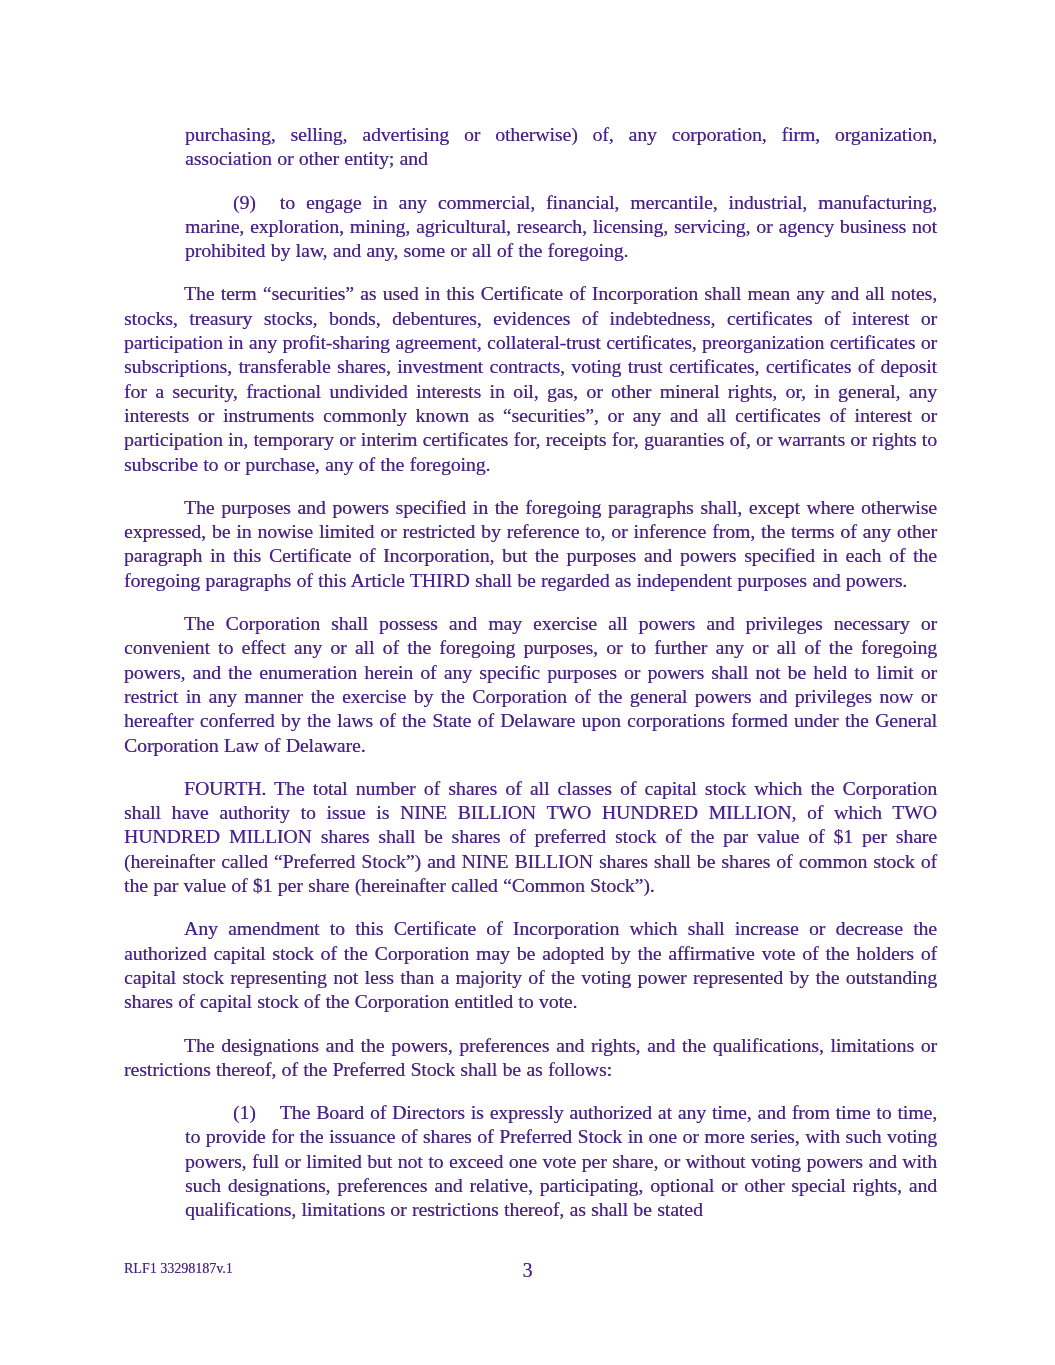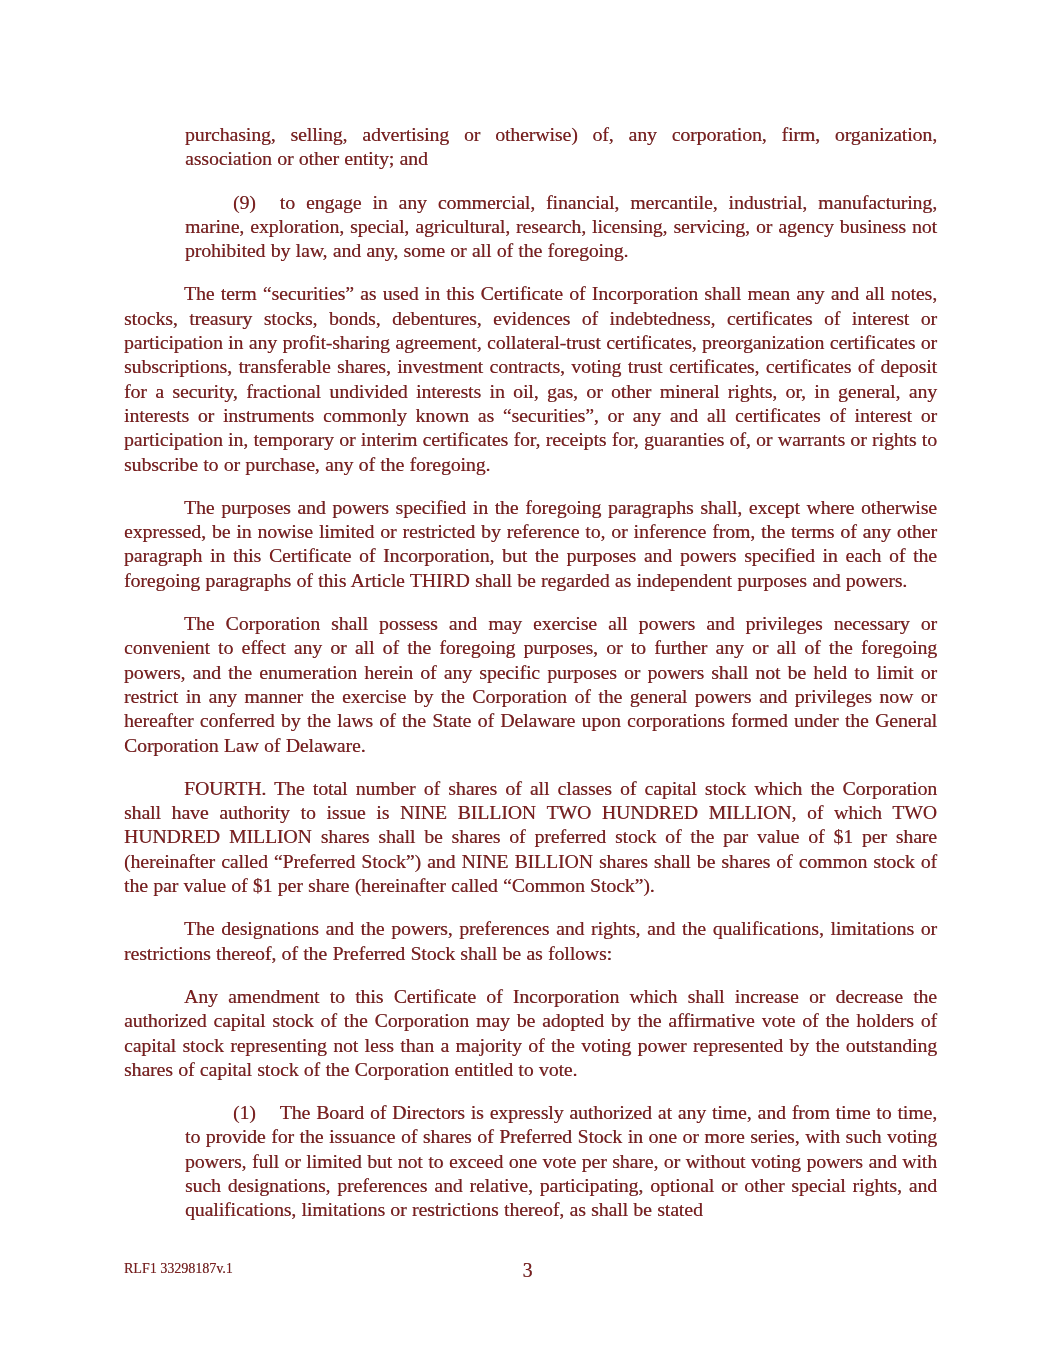--- a/index.html
+++ b/index.html
@@ -6,21 +6,21 @@
     margin: 0;
     padding: 0;
     background: #ffffff;
   }
   .page {
     position: relative;
     width: 1055px;
     height: 1365px;
     background: #ffffff;
     font-family: "Liberation Serif", "DejaVu Serif", serif;
-    color: #7f1d1d;
+    color: #4c1d95;
     overflow: hidden;
   }
   .content {
     position: absolute;
     left: 124px;
     top: 122px;
     width: 813px;
   }
   .para {
     margin: 0 0 19px 0;
@@ -64,33 +64,33 @@
   }
 </style>
 </head>
 <body>
 
 <div class="page">
   <div class="content">
 
     <p class="para indent-block">purchasing, selling, advertising or otherwise) of, any corporation, firm, organization, association or other entity; and</p>
 
-    <p class="para indent-block numbered"><span>(9)</span><span class="marker-gap"></span><span>to engage in any commercial, financial, mercantile, industrial, manufacturing, marine, exploration, special, agricultural, research, licensing, servicing, or agency business not prohibited by law, and any, some or all of the foregoing.</span></p>
+    <p class="para indent-block numbered"><span>(9)</span><span class="marker-gap"></span><span>to engage in any commercial, financial, mercantile, industrial, manufacturing, marine, exploration, mining, agricultural, research, licensing, servicing, or agency business not prohibited by law, and any, some or all of the foregoing.</span></p>
 
     <p class="para body-indent">The term “securities” as used in this Certificate of Incorporation shall mean any and all notes, stocks, treasury stocks, bonds, debentures, evidences of indebtedness, certificates of interest or participation in any profit-sharing agreement, collateral-trust certificates, preorganization certificates or subscriptions, transferable shares, investment contracts, voting trust certificates, certificates of deposit for a security, fractional undivided interests in oil, gas, or other mineral rights, or, in general, any interests or instruments commonly known as “securities”, or any and all certificates of interest or participation in, temporary or interim certificates for, receipts for, guaranties of, or warrants or rights to subscribe to or purchase, any of the foregoing.</p>
 
     <p class="para body-indent">The purposes and powers specified in the foregoing paragraphs shall, except where otherwise expressed, be in nowise limited or restricted by reference to, or inference from, the terms of any other paragraph in this Certificate of Incorporation, but the purposes and powers specified in each of the foregoing paragraphs of this Article THIRD shall be regarded as independent purposes and powers.</p>
 
     <p class="para body-indent">The Corporation shall possess and may exercise all powers and privileges necessary or convenient to effect any or all of the foregoing purposes, or to further any or all of the foregoing powers, and the enumeration herein of any specific purposes or powers shall not be held to limit or restrict in any manner the exercise by the Corporation of the general powers and privileges now or hereafter conferred by the laws of the State of Delaware upon corporations formed under the General Corporation Law of Delaware.</p>
 
     <p class="para body-indent">FOURTH.  The total number of shares of all classes of capital stock which the Corporation shall have authority to issue is NINE BILLION TWO HUNDRED MILLION, of which TWO HUNDRED MILLION shares shall be shares of preferred stock of the par value of $1 per share (hereinafter called “Preferred Stock”) and NINE BILLION shares shall be shares of common stock of the par value of $1 per share (hereinafter called “Common Stock”).</p>
 
+    <p class="para body-indent">Any amendment to this Certificate of Incorporation which shall increase or decrease the authorized capital stock of the Corporation may be adopted by the affirmative vote of the holders of capital stock representing not less than a majority of the voting power represented by the outstanding shares of capital stock of the Corporation entitled to vote.</p>
+
     <p class="para body-indent">The designations and the powers, preferences and rights, and the qualifications, limitations or restrictions thereof, of the Preferred Stock shall be as follows:</p>
-
-    <p class="para body-indent">Any amendment to this Certificate of Incorporation which shall increase or decrease the authorized capital stock of the Corporation may be adopted by the affirmative vote of the holders of capital stock representing not less than a majority of the voting power represented by the outstanding shares of capital stock of the Corporation entitled to vote.</p>
 
     <p class="para indent-block numbered"><span>(1)</span><span class="marker-gap"></span><span>The Board of Directors is expressly authorized at any time, and from time to time, to provide for the issuance of shares of Preferred Stock in one or more series, with such voting powers, full or limited but not to exceed one vote per share, or without voting powers and with such designations, preferences and relative, participating, optional or other special rights, and qualifications, limitations or restrictions thereof, as shall be stated</span></p>
 
   </div>
 
   <div class="page-number">3</div>
 
   <div class="footer-id">RLF1 33298187v.1</div>
 </div>
 

